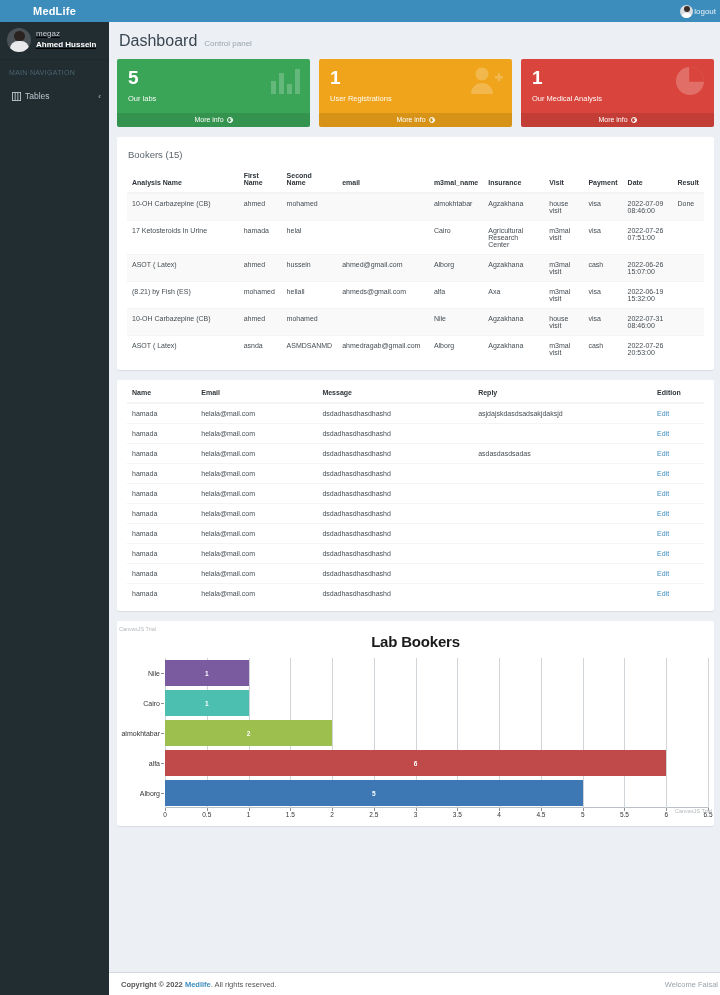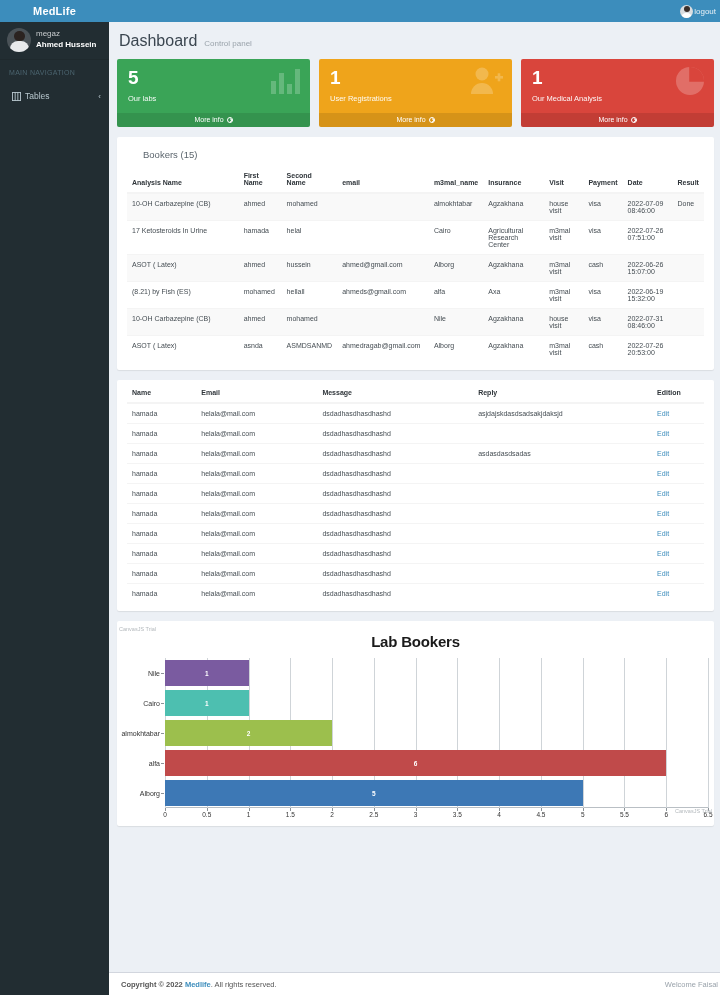--- a/index.html
+++ b/index.html
@@ -20,20 +20,21 @@
   .brand {
     height: 22px; background: #3c8dbc;
     display: flex; align-items: center; justify-content: center;
     color: #fff; font-size: 11px; font-weight: bold;
     letter-spacing: .2px;
   }
   .userpanel {
     display: flex; align-items: center; gap: 5px;
     padding: 6px 5px 7px 7px;
     border-bottom: 1px solid #1f292d;
+    text-decoration: underline;
   }
   .avatar-img {
     width: 24px; height: 24px; border-radius: 50%;
     background: #4a5257; position: relative; overflow: hidden;
     flex: none;
   }
   .avatar-img::before {
     content: ""; position: absolute; left: 50%; top: 3px;
     width: 11px; height: 10px; margin-left: -5.5px;
     background: #2b2320; border-radius: 50% 50% 45% 45%;
@@ -127,21 +128,21 @@
   .b-green { background: #3aa457; }
   .b-yellow { background: #efa41b; }
   .b-red { background: #d9453c; }
 
   
   .panel {
     background: #fff; border-top: 3px solid #fff;
     border-radius: 2px; margin-top: 10px;
     box-shadow: 0 1px 1px rgba(0,0,0,.08);
   }
-  .panel-head { padding: 9px 11px 6px 26px; }
+  .panel-head { padding: 9px 11px 6px 11px; }
   .panel-title { font-size: 9.5px; color: #5b656d; }
   .panel-body { padding: 0 10px 8px 10px; }
 
   table { border-collapse: collapse; width: 100%; }
   th {
     font-size: 7px; color: #2f353a; text-align: left; font-weight: bold;
     padding: 6px 5px 6px 5px; vertical-align: bottom;
     border-bottom: 2px solid #f4f4f4;
   }
   td {

